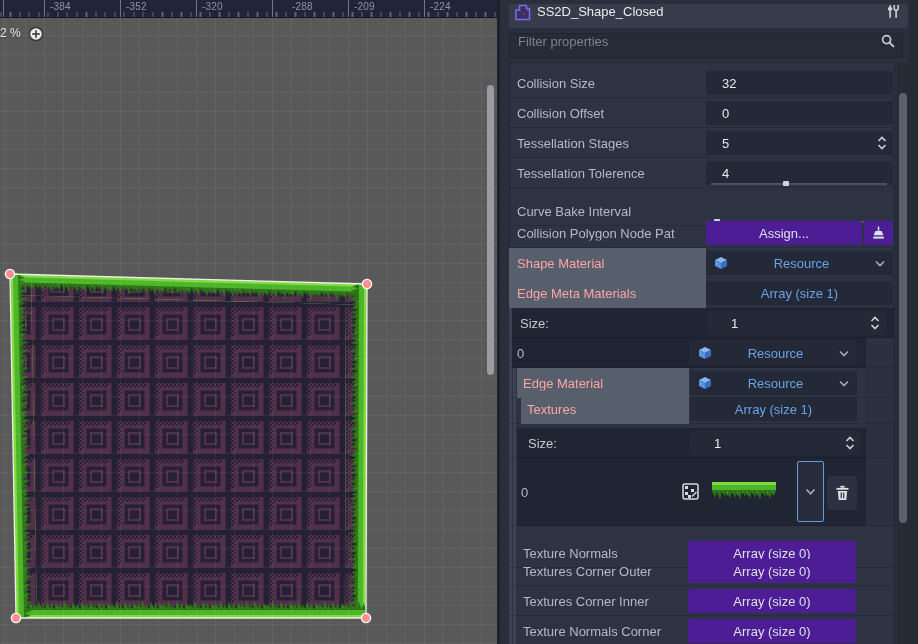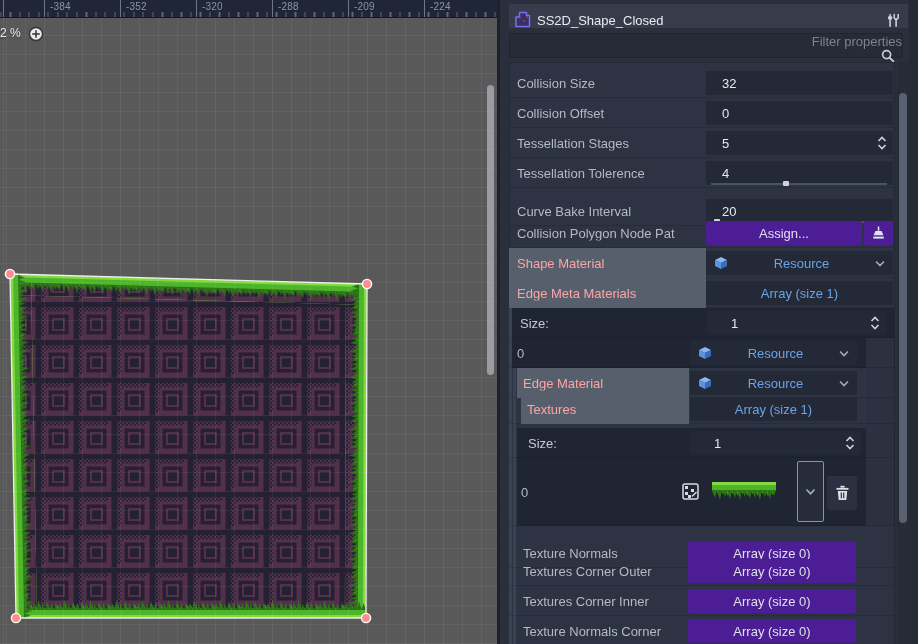--- a/index.html
+++ b/index.html
@@ -23,25 +23,25 @@
     background-repeat:repeat-x,repeat;}
   .ruler-label{position:absolute;top:1px;font-size:10px;color:#8d94a3;letter-spacing:.2px;}
   .zoom-label{left:0;top:26px;color:#ececec;font-size:12px;text-shadow:0 1px 2px rgba(0,0,0,.45);}
   .plus-btn{left:28px;top:26px;width:16px;height:16px;cursor:pointer;}
   .vp-scrollbar{left:487px;top:85px;width:7px;height:290px;border-radius:4px;background:rgba(178,182,190,.72);}
 
   
   .insp-bg{left:497px;top:0;width:421px;height:644px;background:#2a2f3c;}
   .split{left:497px;top:0;width:3px;height:644px;background:#1c212b;}
   .right-strip{left:909px;top:0;width:9px;height:644px;background:#252a34;}
-  .insp-header{left:509px;top:4px;width:399px;height:24px;background:#363c4b;border-radius:2px;display:flex;align-items:flex-end;}
+  .insp-header{left:509px;top:4px;width:399px;height:24px;background:#363c4b;border-radius:2px;display:flex;align-items:flex-start;}
   .insp-title{color:#e9ebee;font-size:13px;margin-left:6px;white-space:nowrap;}
   .header-icon{margin-left:5px;flex:0 0 auto;}
   .tools-btn{margin-left:auto;margin-right:8px;cursor:pointer;display:flex;}
-  .search{left:509px;top:33px;width:394px;height:25px;background:#262b37;border:1px solid #1f2430;border-radius:2px;display:flex;align-items:flex-end;flex-direction:column;}
+  .search{left:509px;top:33px;width:394px;height:25px;background:#262b37;border:1px solid #1f2430;border-radius:2px;display:flex;align-items:flex-start;}
   .search-text{color:#7b8290;margin-left:8px;}
   .search-icon{margin-left:auto;margin-right:7px;display:flex;}
   .props-panel{left:509px;top:62px;width:386px;height:582px;background:#2d3342;border:1px solid #232835;border-bottom:none;}
   .insp-track{left:897px;top:62px;width:12px;height:582px;background:#262b35;}
   .insp-thumb{left:899px;top:93px;width:8px;height:430px;background:#596170;border-radius:4px;}
 
   
   .row{position:absolute;left:509px;width:386px;height:30px;box-shadow:inset 0 -1px rgba(0,0,0,.13);}
   .plabel{position:absolute;top:50%;transform:translateY(-50%);color:#b4bac4;white-space:nowrap;overflow:hidden;text-align:right;}
   .plabel.onlite{color:#fca5a5;}
@@ -109,21 +109,21 @@
     <circle cx="366" cy="618" r="4.6" fill="#ff8d8d" stroke="#ffffff" stroke-width="1.4"></circle>
     <circle cx="16" cy="618" r="4.6" fill="#ff8d8d" stroke="#ffffff" stroke-width="1.4"></circle>
   </svg>
 
   <div class="abs grid-overlay"></div>
 
   <div class="abs ruler">
     <span class="ruler-label" style="left:50px">-384</span>
     <span class="ruler-label" style="left:126px">-352</span>
     <span class="ruler-label" style="left:202px">-320</span>
-    <span class="ruler-label" style="left:278px">-288</span>
+    <span class="ruler-label" style="left:292px">-288</span>
     <span class="ruler-label" style="left:354px">-209</span>
     <span class="ruler-label" style="left:430px">-224</span>
   </div>
 
   <div class="abs zoom-label">2 %</div>
   <svg class="abs plus-btn" width="16" height="16" viewBox="0 0 16 16">
     <circle cx="8" cy="8" r="6.6" fill="#ececec" stroke="#3b3b3b" stroke-width="1.6"></circle>
     <rect x="7.2" y="4.2" width="1.6" height="7.6" fill="#3b3b3b"></rect>
     <rect x="4.2" y="7.2" width="7.6" height="1.6" fill="#3b3b3b"></rect>
   </svg>
@@ -200,23 +200,20 @@
     <span class="plabel" style="left:8px">Tessellation Tolerence</span>
     <div class="pfield" style="left:197px;top:3px;width:187px;height:24px;">
       <span class="val">4</span>
     </div>
     <div class="slider-line" style="left:202px;top:25px;width:176px;"></div>
     <div class="slider-grab" style="left:274px;top:23px;"></div>
   </div>
 
   <div class="row" style="top:196px">
     <span class="plabel" style="left:8px">Curve Bake Interval</span>
-    <div class="pfield" style="left:197px;top:3px;width:187px;height:24px;">
-      <span class="val">20</span>
-    </div>
     <div class="slider-line" style="left:202px;top:25px;width:176px;"></div>
     <div class="slider-grab" style="left:205px;top:23px;"></div>
   </div>
 
   <div class="row" style="top:218px">
     <span class="plabel" style="left:8px">Collision Polygon Node Pat</span>
     <div class="btnfield" style="left:197px;top:3px;width:156px;height:24px;">
       <span>Assign...</span>
     </div>
     <div class="btnfield" style="left:355px;top:3px;width:29px;height:24px;">

